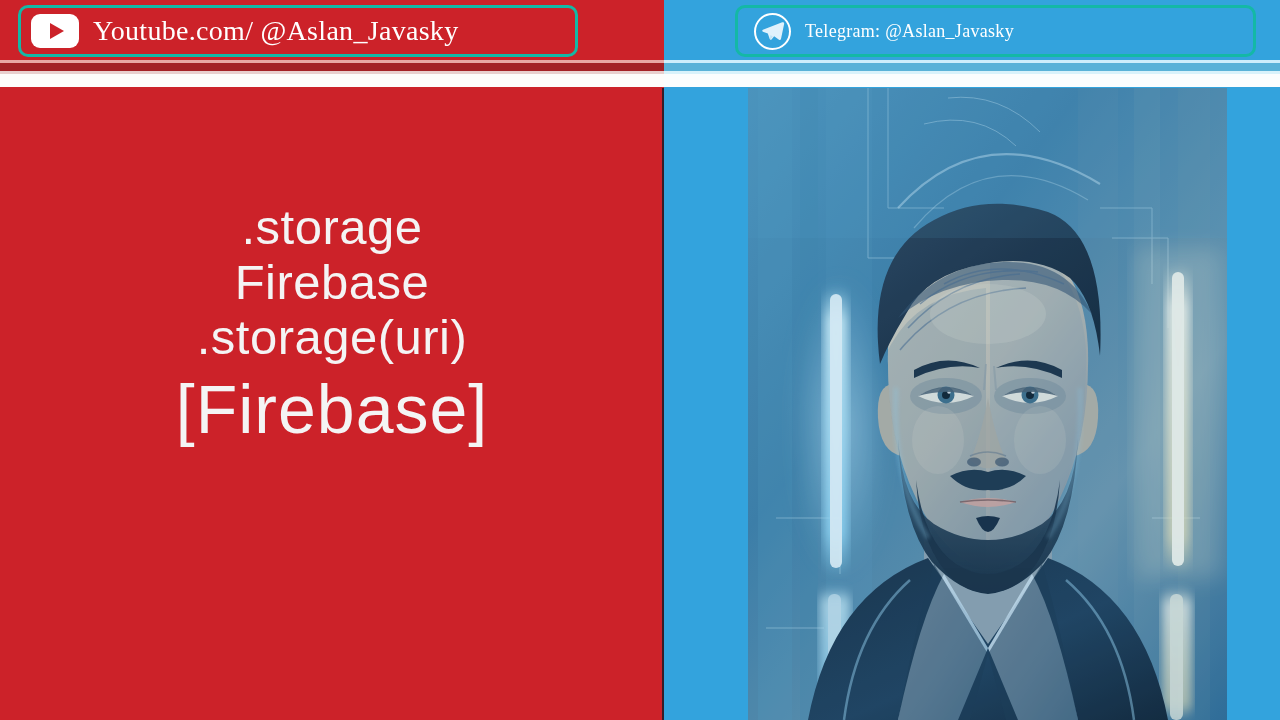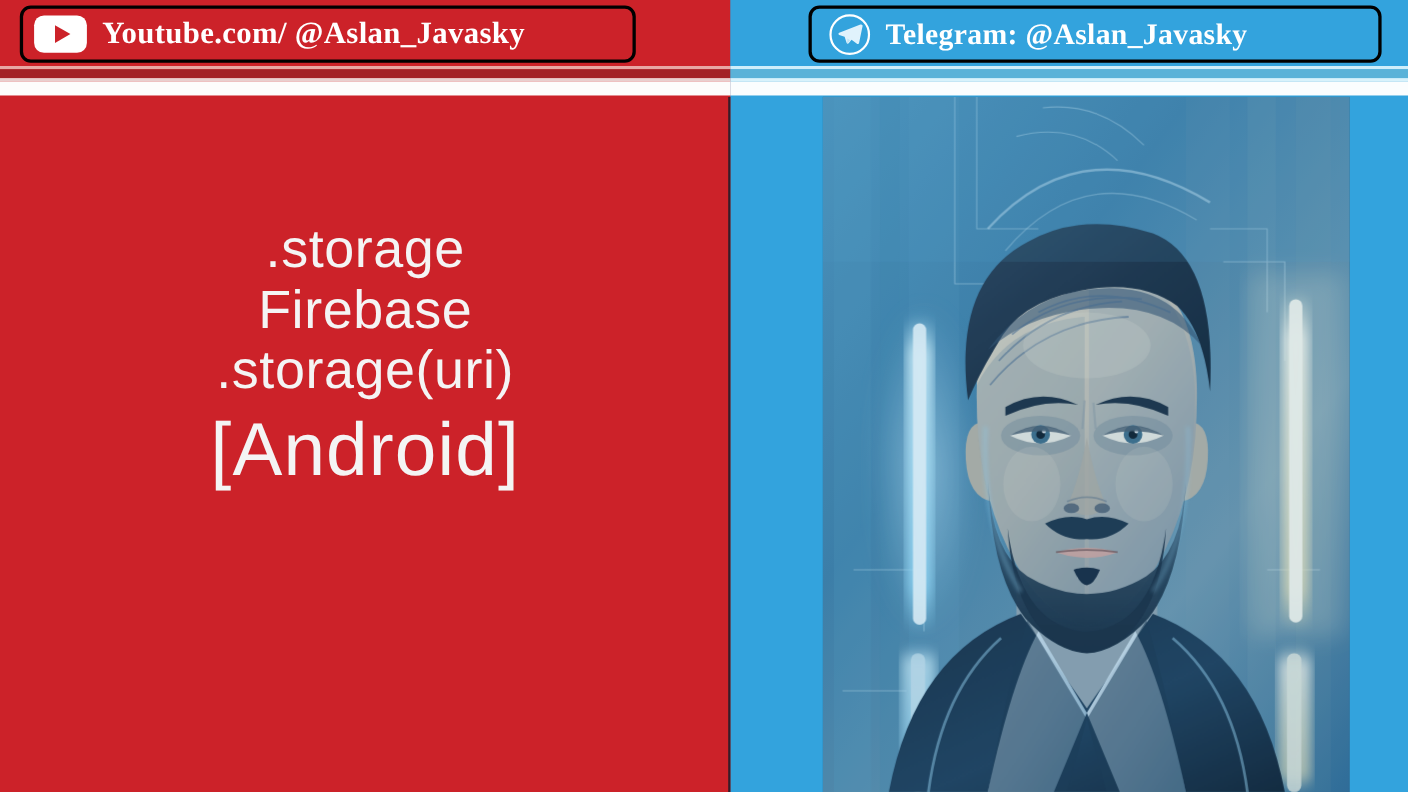--- a/index.html
+++ b/index.html
@@ -66,43 +66,42 @@
   .s4 { top:14px; height:13px; }
   .s4 .l { background:#fdfcfb; } .s4 .r { background:#fbfdfe; }
   .s5 { top:27px; height:3px; }
   .s5 .l { background:#cc2229; } .s5 .r { background:#33a3dd; }
 
   
   .banner {
     position:absolute;
     display:flex;
     align-items:center;
-    border:3px solid #000000;
+    border:3px solid #14b8a6;
     border-radius:10px;
-    font-weight:bold;
   }
   .banner-youtube {
     left:18px; top:5px;
     width:560px; height:52px;
     padding-left:10px;
   }
   .banner-telegram {
     left:735px; top:5px;
     width:521px; height:52px;
     padding-left:16px;
   }
   .banner-text {
     color:#ffffff;
     font-family:"Liberation Serif", serif;
     font-size:28px;
     letter-spacing:.3px;
     white-space:nowrap;
     margin-left:14px;
   }
-  .banner-telegram .banner-text { font-size:27px; }
+  .banner-telegram .banner-text { font-size:18px; }
 
   
   .yt-icon {
     position:relative;
     width:48px; height:34px;
     background:#ffffff;
     border-radius:9px;
     flex:none;
     display:flex; align-items:center; justify-content:center;
   }
@@ -206,21 +205,21 @@
         </svg>
       </span>
       <span class="banner-text">Telegram: @Aslan_Javasky</span>
     </div>
   </div>
 
   <div class="title-block">
     <div class="title-line">.storage</div>
     <div class="title-line">Firebase</div>
     <div class="title-line">.storage(uri)</div>
-    <div class="title-line big">[Android]</div>
+    <div class="title-line big">[Firebase]</div>
   </div>
 
   <div class="artwork">
     <svg viewBox="0 0 479 632" preserveAspectRatio="xMidYMid slice" aria-hidden="true">
       <defs>
         <linearGradient id="bgsky" x1="0" y1="0" x2="1" y2="1">
           <stop offset="0%" stop-color="#4f96bd"></stop>
           <stop offset="35%" stop-color="#3f7fa6"></stop>
           <stop offset="70%" stop-color="#6f98ad"></stop>
           <stop offset="100%" stop-color="#2f6a93"></stop>

